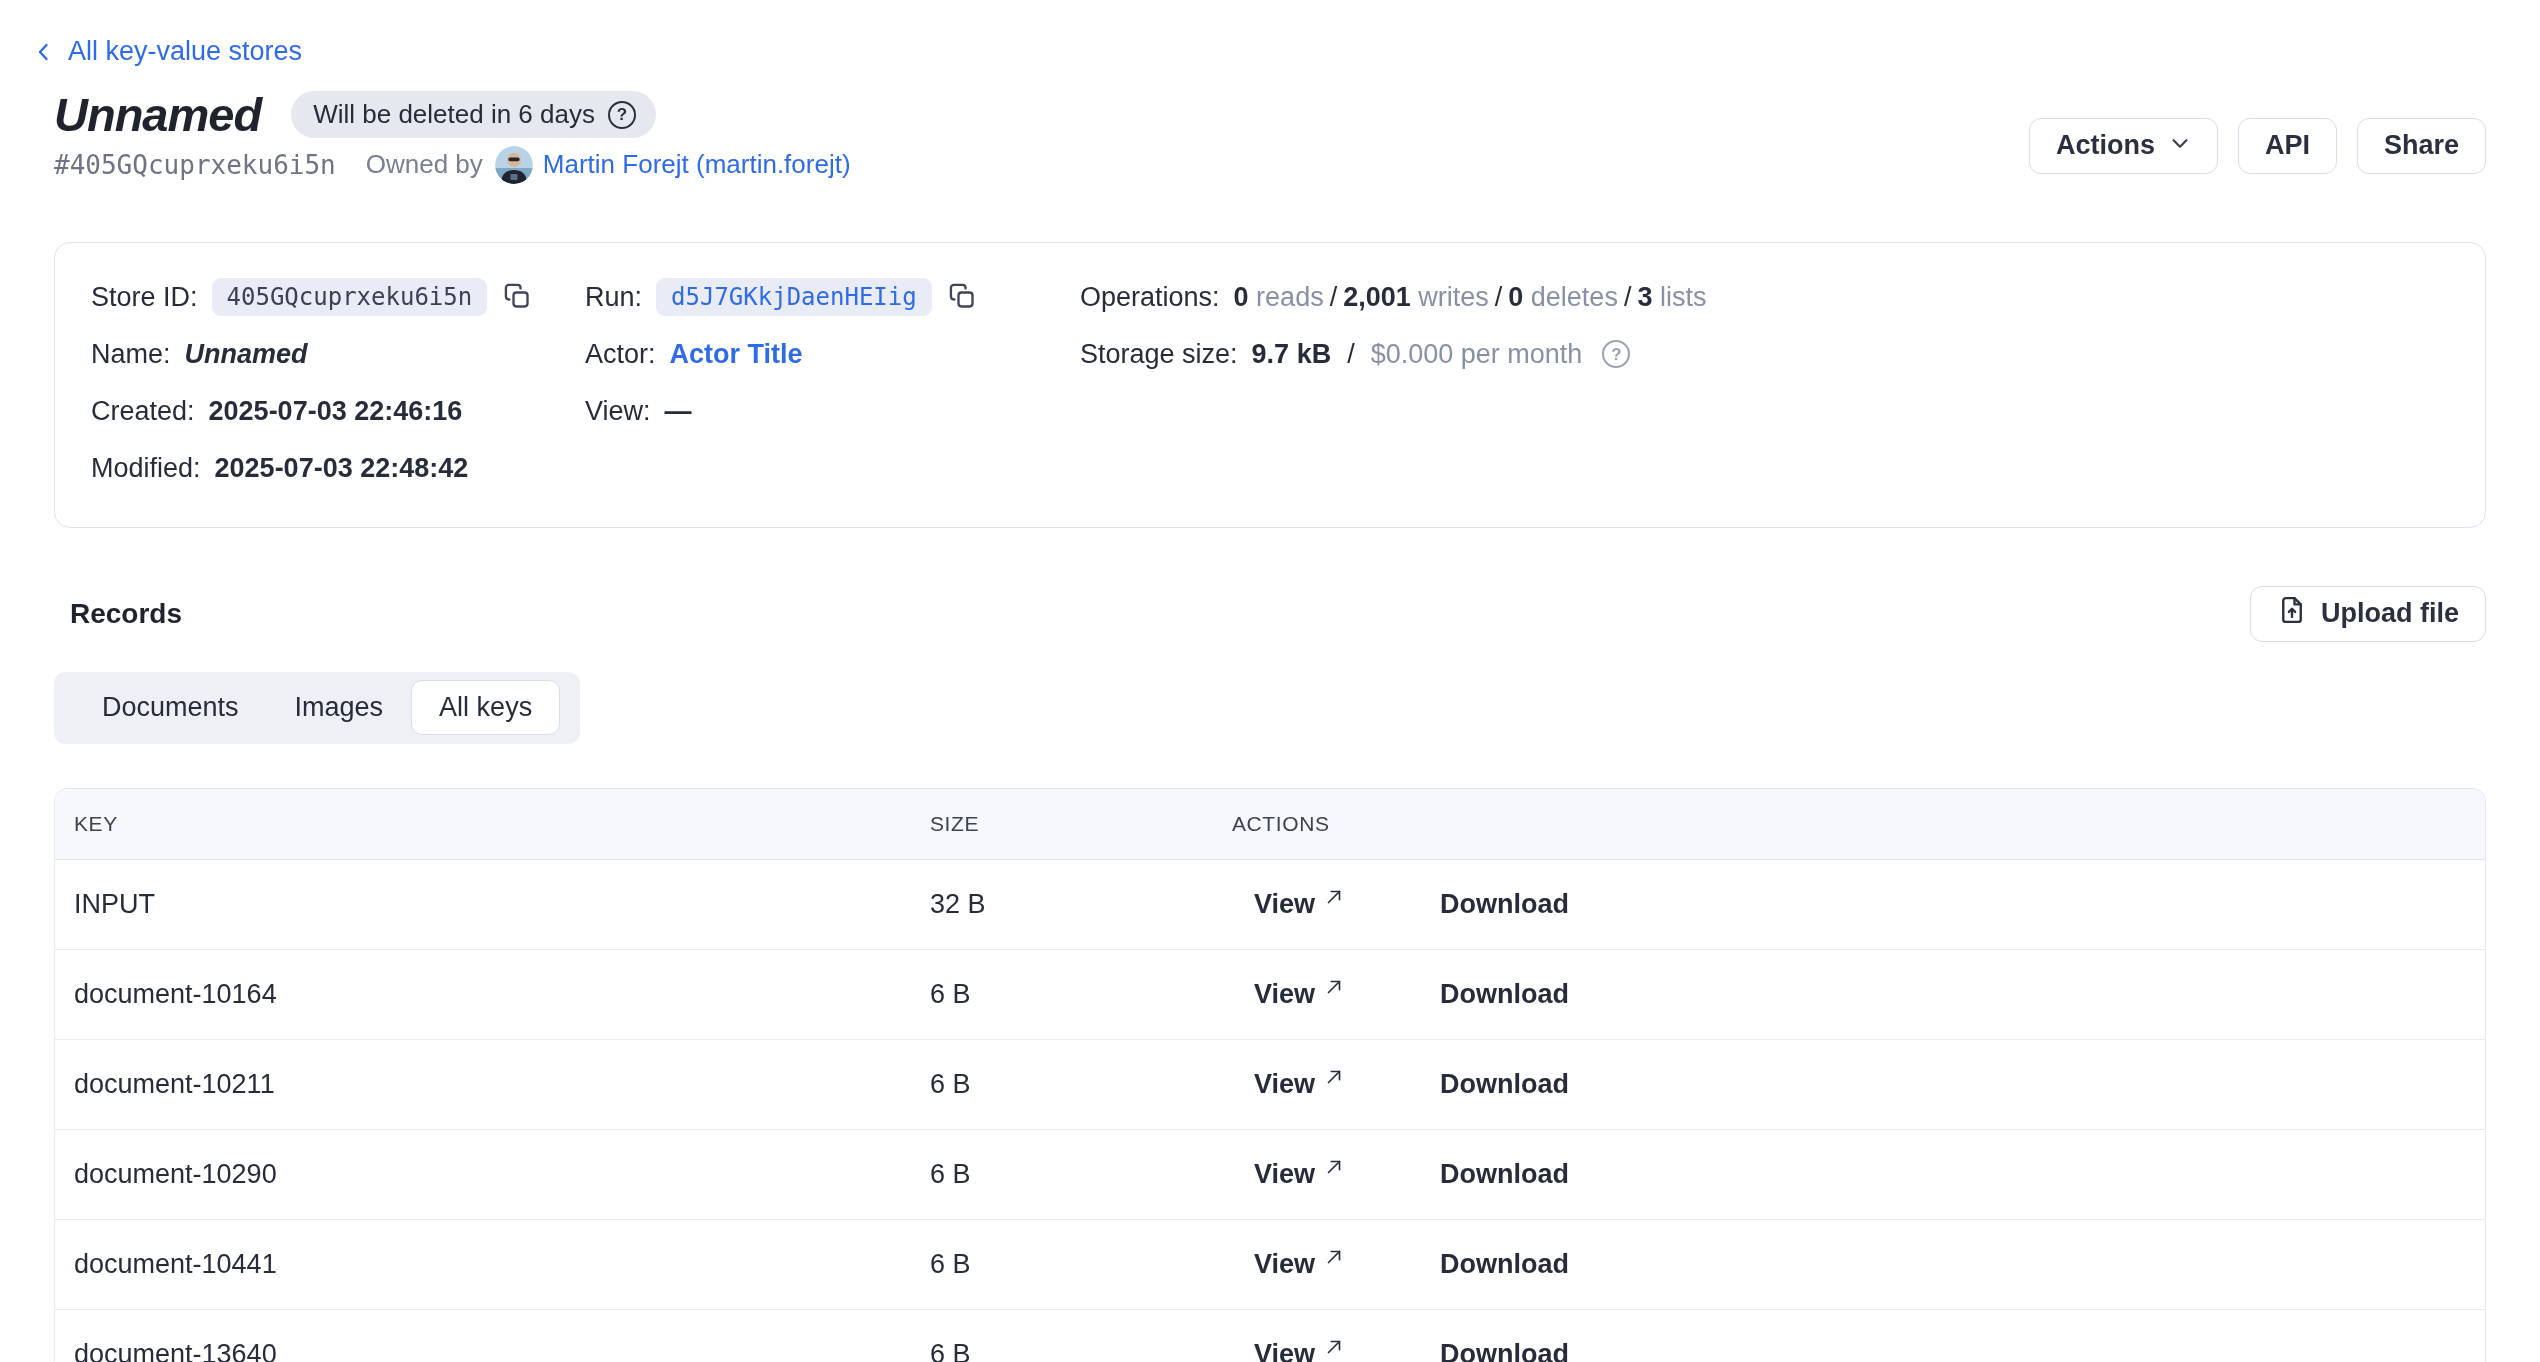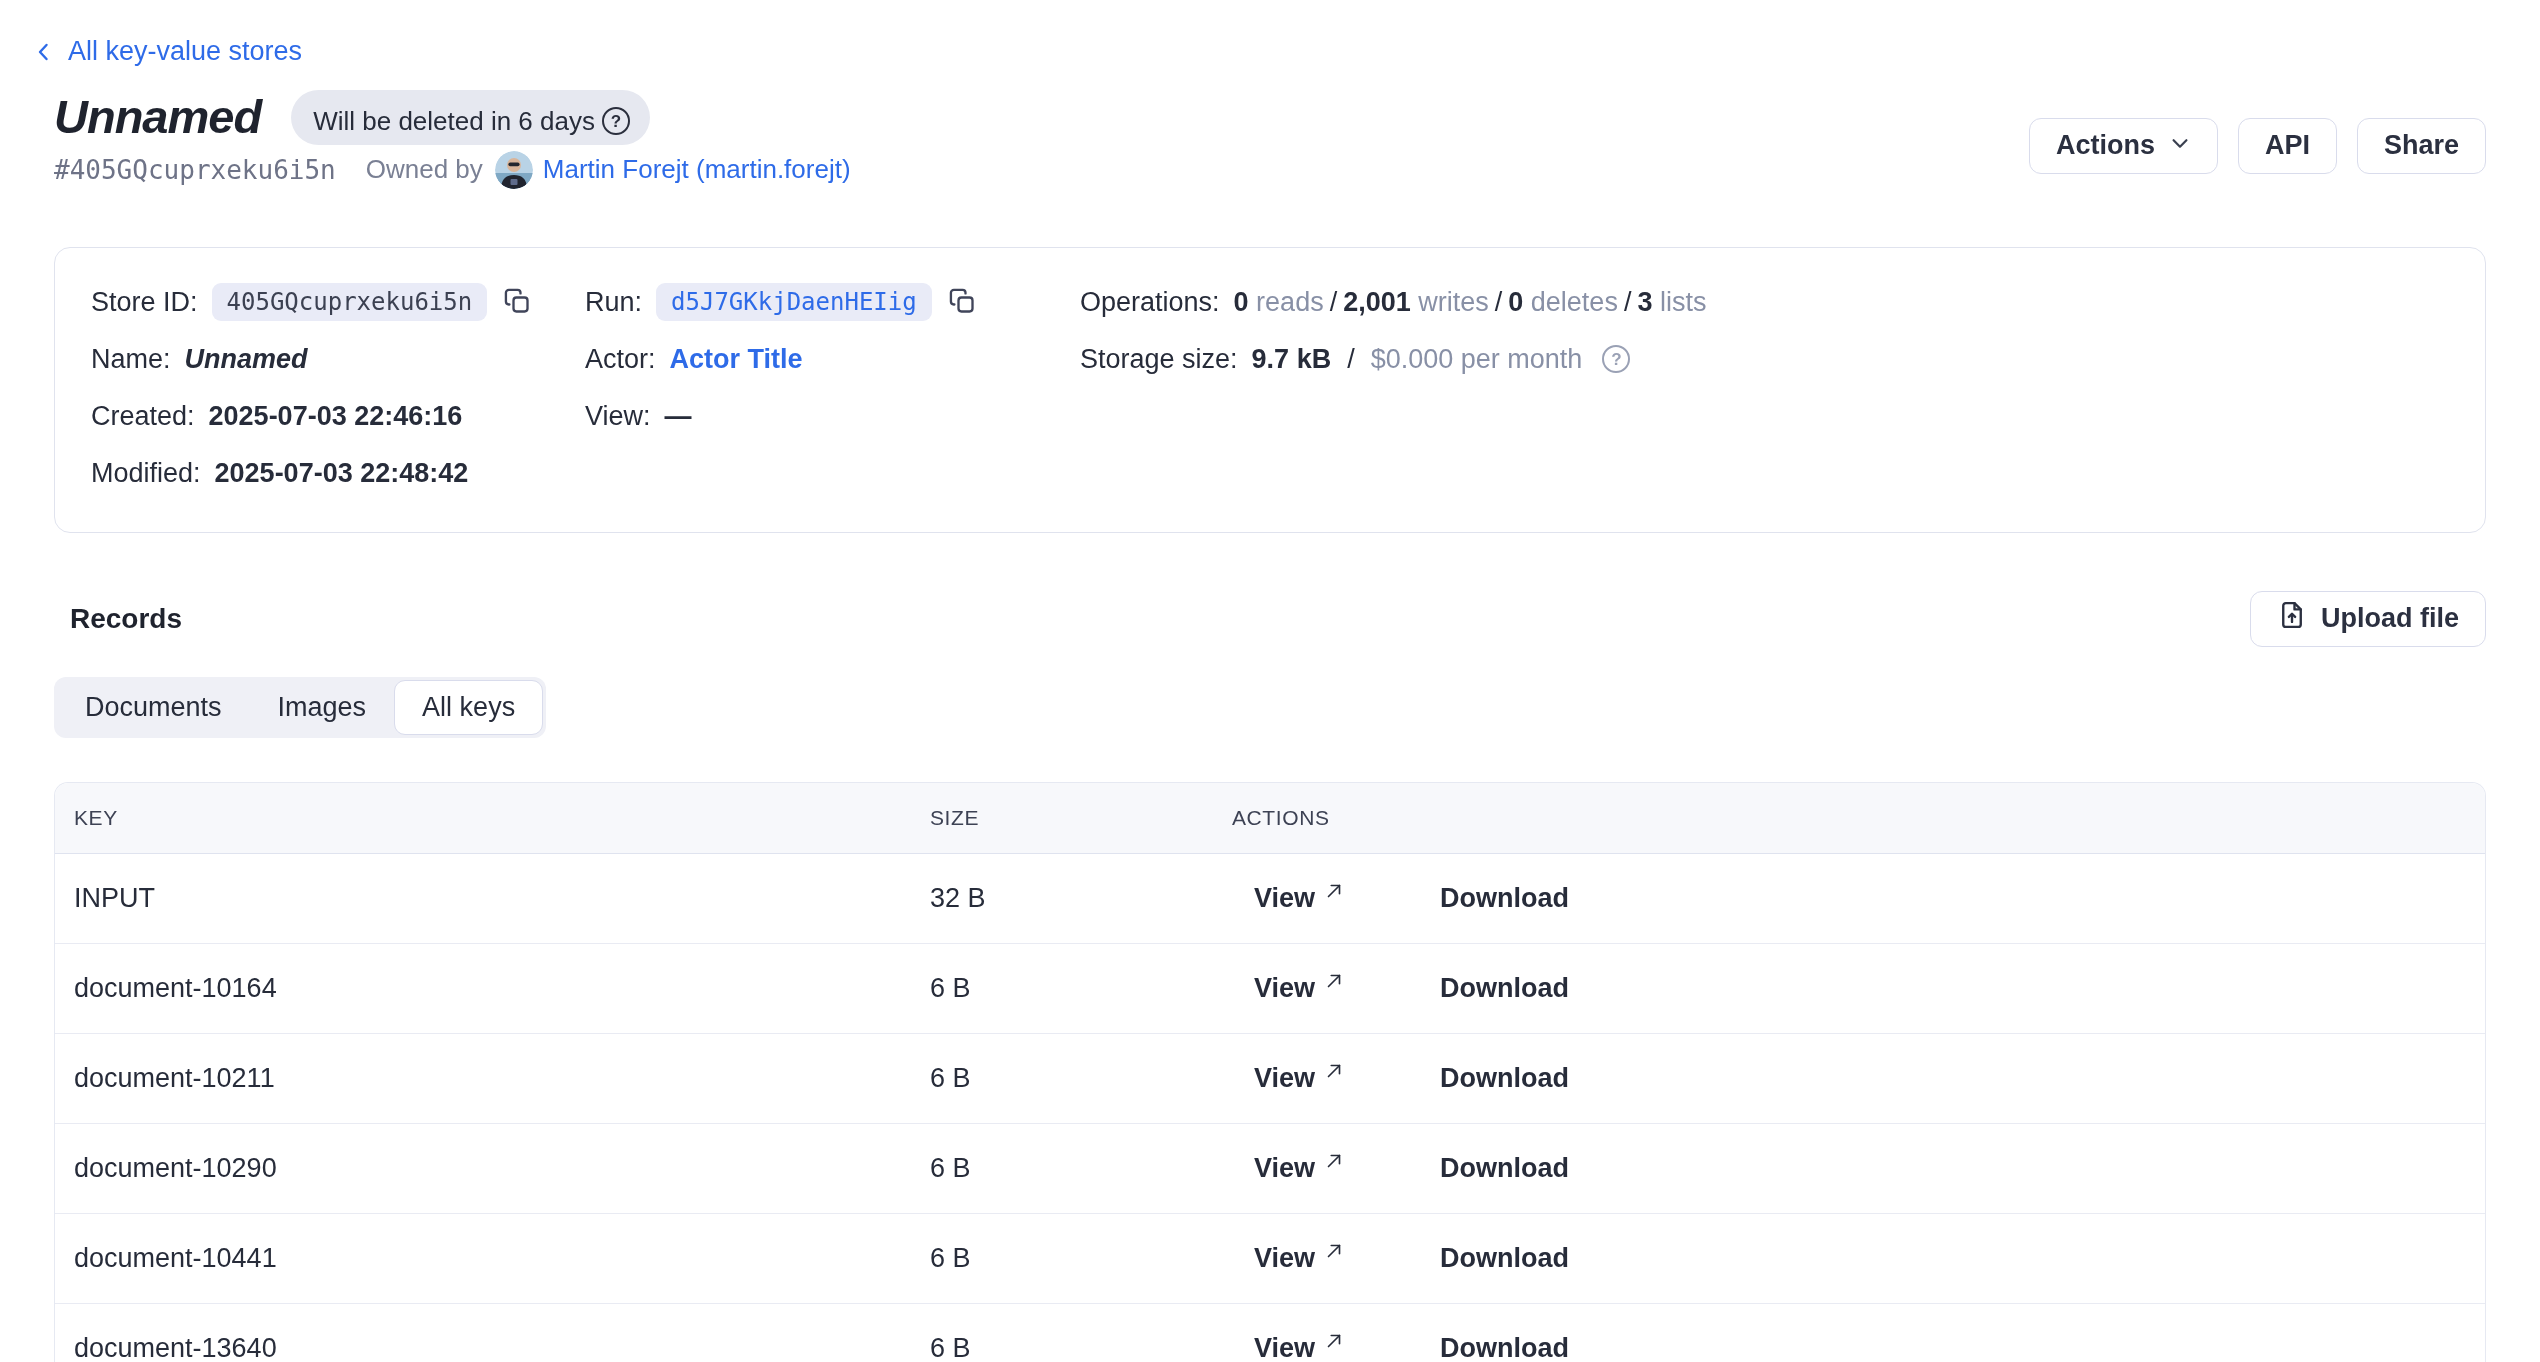--- a/index.html
+++ b/index.html
@@ -21,23 +21,23 @@
   .breadcrumb svg { display: block; }
 
   
   .header-row { display: flex; justify-content: space-between; align-items: flex-start; margin-top: 22px; }
   .title-line { display: flex; align-items: center; gap: 30px; }
   h1.page-title {
     margin: 0; font-size: 47px; line-height: 50px;
     font-style: italic; font-weight: 800; letter-spacing: -1px; color: #1f232e;
   }
   .badge {
-    display: inline-flex; align-items: center; gap: 7px;
+    display: inline-flex; align-items: center; gap: 13px;
     background: var(--badge-bg); border-radius: 999px;
-    padding: 16px 20px 8px 22px; font-size: 26px; color: #272c3a; white-space: nowrap;
+    padding: 8px 20px 8px 22px; font-size: 26px; color: #272c3a; white-space: nowrap;
   }
   .qicon {
     display: inline-flex; align-items: center; justify-content: center;
     width: 28px; height: 28px; border-radius: 50%;
     border: 2.2px solid #2b2f3d; color: #2b2f3d;
     font-size: 17px; font-weight: 700; line-height: 1;
   }
   .qicon.muted { border-color: #9aa1b5; color: #9aa1b5; }
   .sub-line { margin-top: 6px; display: flex; align-items: center; font-size: 26px; }
   .store-hash { font-family: "DejaVu Sans Mono", monospace; font-size: 26px; color: #6e7387; margin-right: 30px; }
@@ -77,21 +77,21 @@
   .ops-part .v { font-weight: 700; color: #272c3a; }
   .ops-part .u { color: var(--muted); }
   .slash { color: #272c3a; padding: 0 6px; }
 
   
   .records-row { margin-top: 54px; display: flex; justify-content: space-between; align-items: center; }
   h2.section-title { margin: 16px; font-size: 28px; font-weight: 800; color: #1f232e; }
 
   .tabs {
     margin-top: 26px; display: inline-flex; align-items: center;
-    background: #eff0f6; border-radius: 12px; padding: 3px; height: 61px;
+    background: #eff0f6; border-radius: 12px; padding: 20px; height: 72px;
   }
   .tab {
     display: flex; align-items: center; height: 55px; padding: 0 27px;
     font-size: 27px; color: #272c3a; border-radius: 11px; cursor: pointer;
     border: 1.5px solid transparent; background: transparent;
     font-family: "Liberation Sans", sans-serif;
   }
   .tab.active { background: #fff; border-color: var(--btn-border); }
 
   

